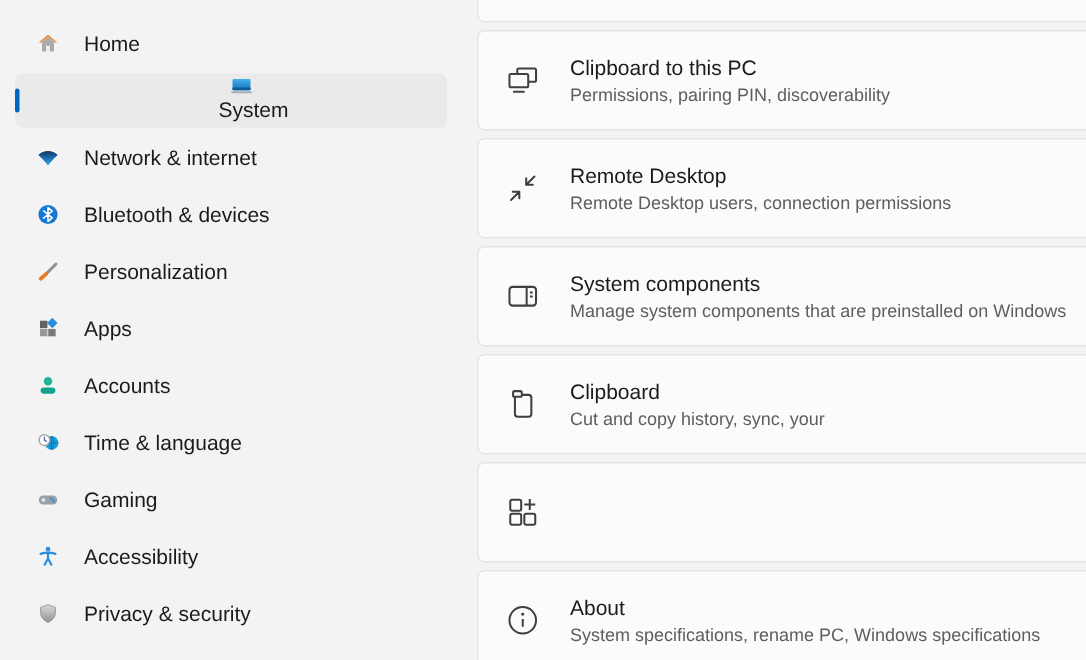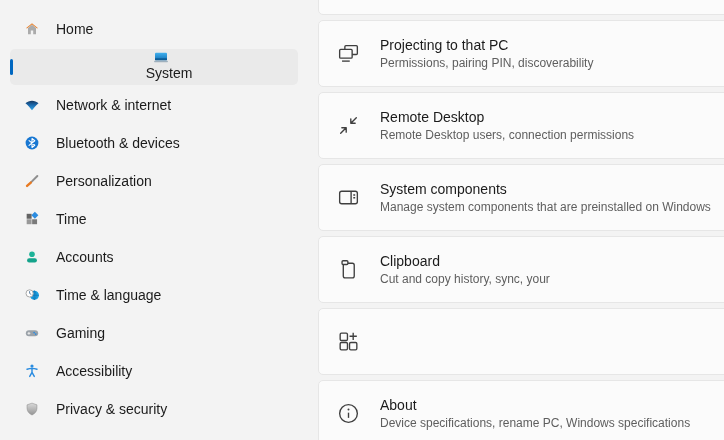--- a/index.html
+++ b/index.html
@@ -164,21 +164,21 @@
       <div class="side-item">
 
     <span class="icon">
           <svg viewBox="0 0 24 24">
             <rect x="4" y="4.2" width="7.4" height="7.4" fill="#636363"></rect>
             <rect x="4" y="12.4" width="7.4" height="7.4" fill="#989898"></rect>
             <rect x="12.2" y="12.4" width="7.4" height="7.4" fill="#7a7a7a"></rect>
             <rect x="12.6" y="2.8" width="7.4" height="7.4" transform="rotate(45 16.3 6.5)" fill="#2b8ce0"></rect>
           </svg>
         </span>
-    <span class="label">Time</span>
+    <span class="label">Apps</span>
   </div>
       <div class="side-item">
 
     <span class="icon">
           <svg viewBox="0 0 24 24">
             <circle cx="12" cy="7.8" r="4.2" fill="#1db398"></circle>
             <rect x="4.6" y="14" width="14.8" height="6.2" rx="3.1" fill="#14a38b"></rect>
           </svg>
         </span>
     <span class="label">Accounts</span>
@@ -237,21 +237,21 @@
     <div class="card partial"></div>
   <div class="card">
     <span class="card-icon">
           <svg viewBox="0 0 24 24">
             <rect x="8.5" y="4.5" width="12" height="8.5" rx="1"></rect>
             <rect class="fillbg" x="3.5" y="8" width="12" height="8.5" rx="1"></rect>
             <path d="M5.8 19.3 H13.2"></path>
           </svg>
         </span>
     <div class="card-text">
-      <div class="card-title">Projecting to that PC</div>
+      <div class="card-title">Clipboard to this PC</div>
       <div class="card-subtitle">Permissions, pairing PIN, discoverability</div>
     </div>
   </div>
       <div class="card">
     <span class="card-icon">
           <svg viewBox="0 0 24 24">
             <path d="M19.5 4.5 L14.2 9.8 M14.2 5.6 V9.8 H18.4 M4.5 19.5 L9.8 14.2 M9.8 18.4 V14.2 H5.6" stroke-linecap="round" stroke-linejoin="round"></path>
           </svg>
         </span>
     <div class="card-text">
@@ -296,17 +296,17 @@
       <div class="card">
     <span class="card-icon">
           <svg viewBox="0 0 24 24">
             <circle cx="12" cy="12" r="8.5"></circle>
             <path d="M12 11.2 V16.2"></path>
             <circle class="solid" cx="12" cy="8.2" r="0.95"></circle>
           </svg>
         </span>
     <div class="card-text">
       <div class="card-title">About</div>
-      <div class="card-subtitle">Device specifications, rename PC, Windows specifications</div>
+      <div class="card-subtitle">System specifications, rename PC, Windows specifications</div>
     </div>
   </div>
     </main>
 </div>
 
 </body></html>

